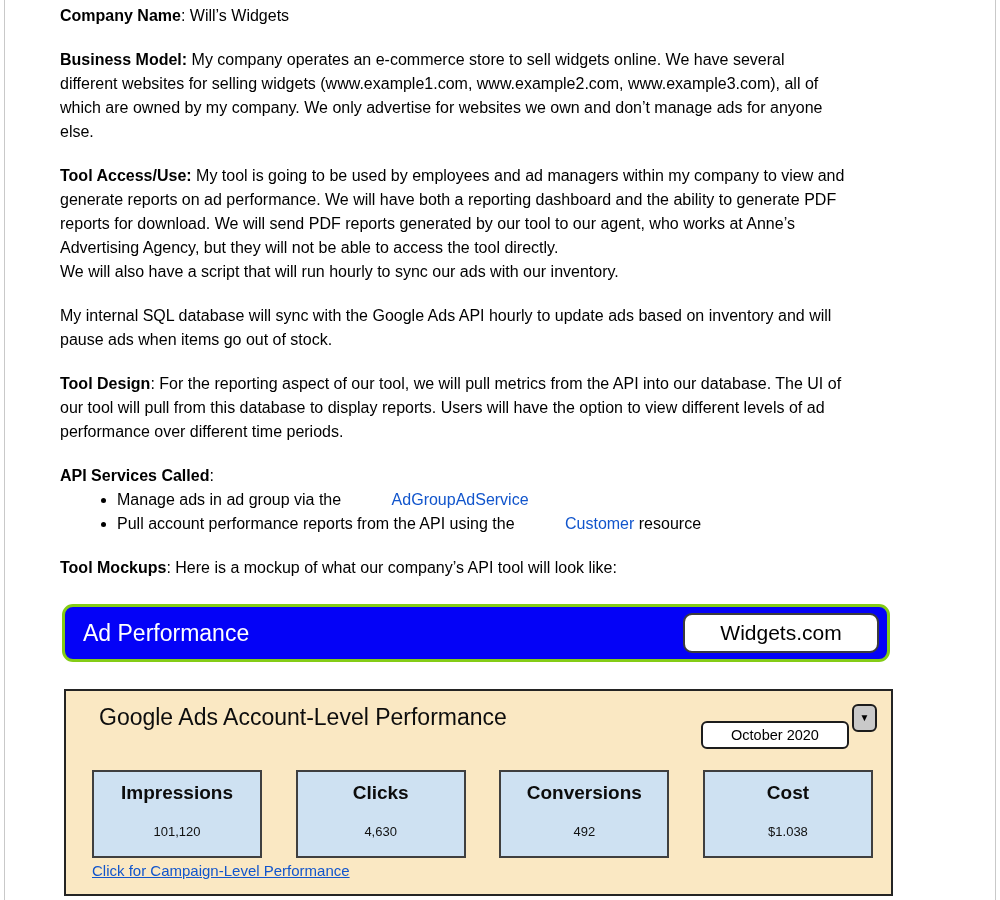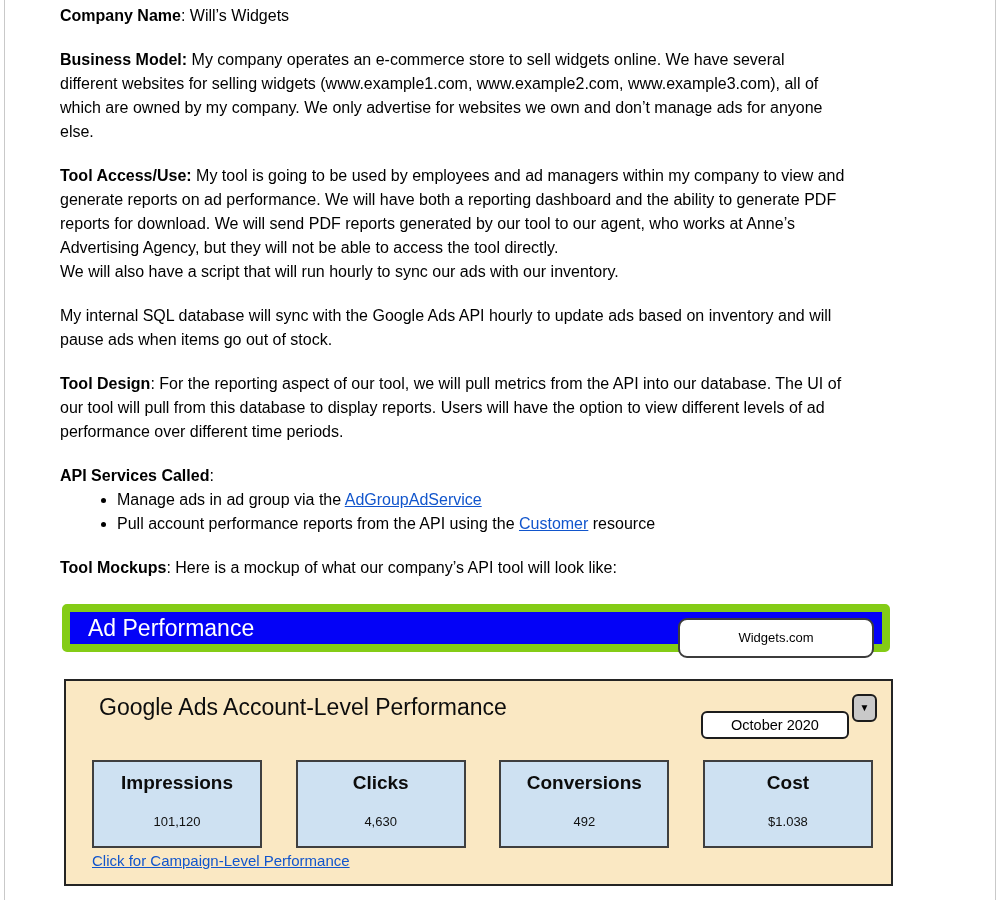--- a/index.html
+++ b/index.html
@@ -7,36 +7,36 @@
   body { font-family: "Liberation Sans", "DejaVu Sans", sans-serif; color: #000000; overflow: hidden; }
 
   .page { position: relative; width: 1000px; height: 900px; background: #ffffff; }
   .edge { position: absolute; top: 0; bottom: 0; width: 1px; background: #c9c9c9; }
   .edge-left { left: 4px; }
   .edge-right { left: 995px; }
 
   .content { position: absolute; left: 60px; top: 4px; width: 905px; font-size: 16px; line-height: 24px; }
   .para { margin-bottom: 20px; white-space: nowrap; }
   .para b { font-weight: bold; }
-  a.doclink { color: #1155CC; text-decoration: underline; cursor: pointer; }
+  a.doclink { color: #1155CC; cursor: pointer; margin-left: 46px; }
   ul.svc-list { margin: 0; padding-left: 57px; list-style: disc; }
   ul.svc-list li { line-height: 24px; white-space: nowrap; }
 
   
   .mock-bar {
-    position: relative; margin: 24px 0 0 2px; width: 828px; height: 48px;
-    background: #0402f7; border: 8px solid #84cc16; border-radius: 5px;
+    position: relative; margin: 24px 0 0 2px; width: 828px; height: 58px;
+    background: #0402f7; border: 3px solid #84cc16; border-radius: 11px;
     display: flex; align-items: center;
   }
   .mock-bar-title { color: #ffffff; font-size: 23px; padding-left: 18px; }
   .mock-site-btn {
     position: absolute; right: 8px; top: 6px; height: 40px; min-width: 196px;
     background: #ffffff; border: 2px solid #3c3c3c; border-radius: 9px;
     display: flex; align-items: center; justify-content: center;
-    font-size: 13px; color: #000000; cursor: pointer; padding: 0 18px;
+    font-size: 21px; color: #000000; cursor: pointer; padding: 0 18px;
   }
 
   
   .mock-panel {
     position: relative; margin: 27px 0 0 4px; width: 829px; height: 207px;
     background: #fae8c3; border: 2px solid #242424;
   }
   .mock-panel-title { position: absolute; left: 33px; top: 14px; font-size: 23px; color: #0d0d0d; }
   .period-select { position: absolute; right: 14px; top: 13px; display: flex; gap: 3px; }
   .period-field {

